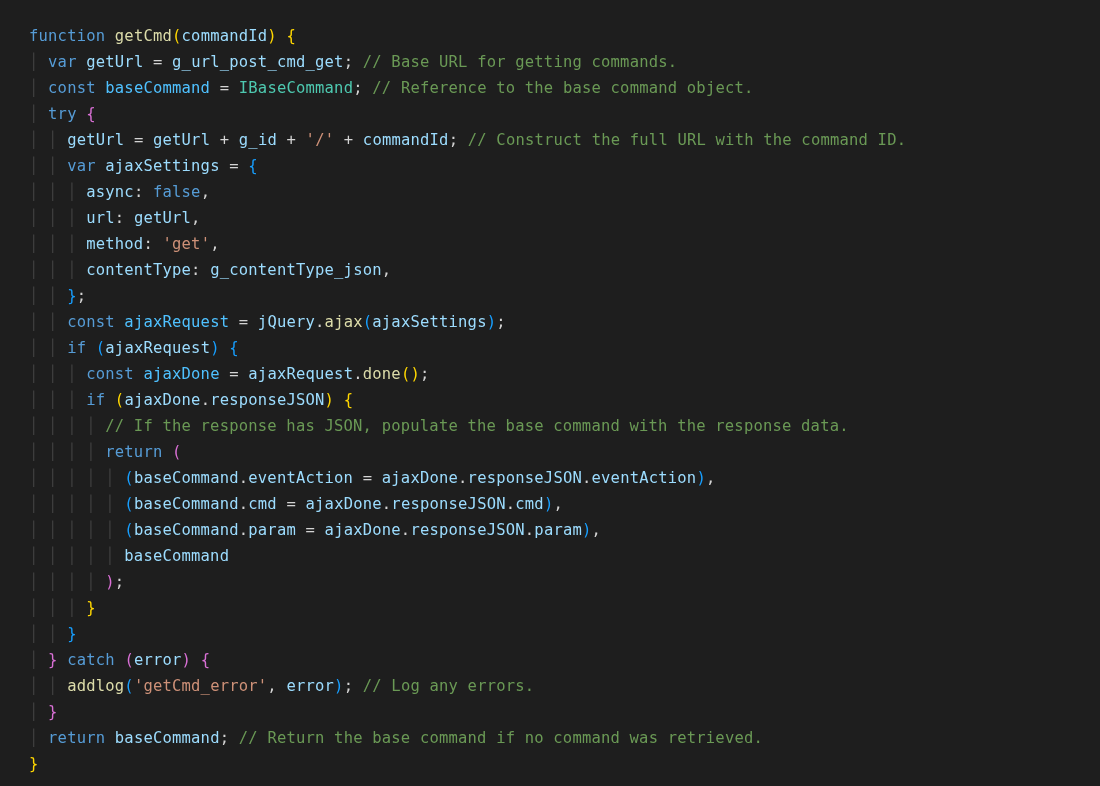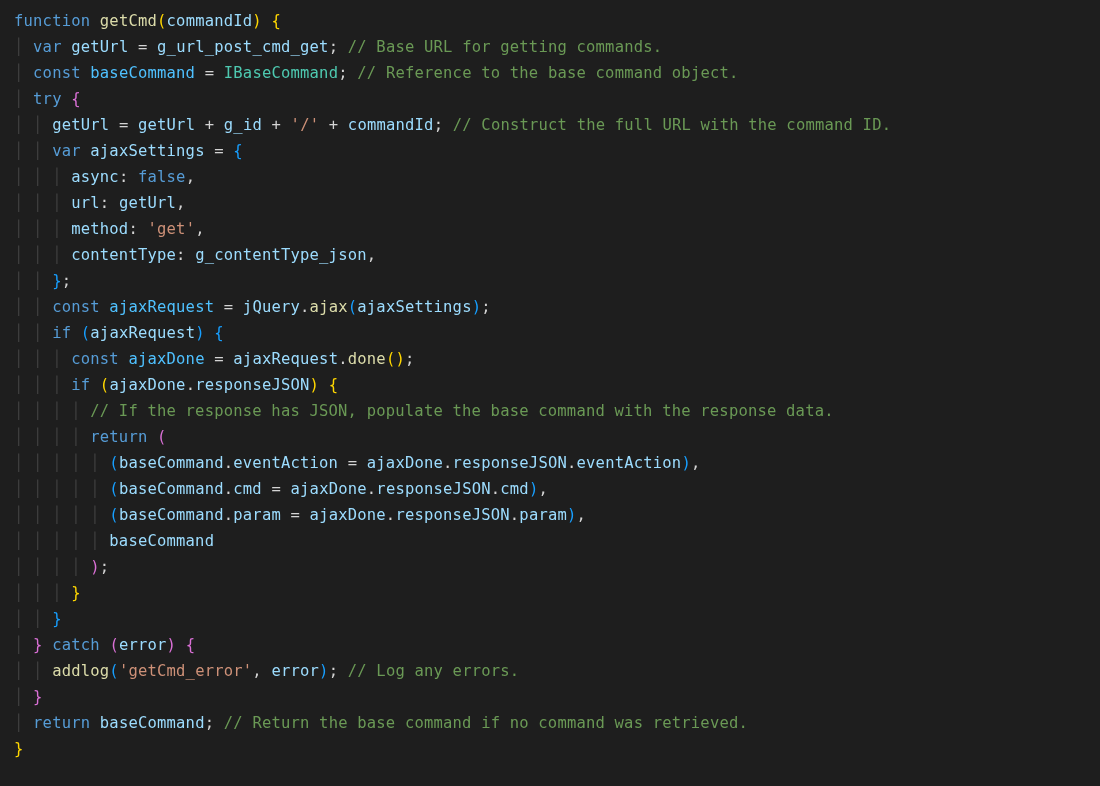--- a/index.html
+++ b/index.html
@@ -1,17 +1,17 @@
 <!DOCTYPE html>
 <html><head>
 <meta charset="utf-8">
 <style>
   html,body{margin:0;padding:0;background:#1e1e1e;width:1100px;height:786px;overflow:hidden}
   pre.code{
-    margin:0;
+    margin:15px;
     padding:8px 14px 8px 14px;
     font-family:Menlo,Consolas,"DejaVu Sans Mono","Courier New",monospace;
     font-size:15.5px;
     line-height:26px;
     color:#d4d4d4;
     letter-spacing:0.2px;
     white-space:pre;
   }
   .kw{color:#569cd6}      
   .fn{color:#dcdcaa}      

